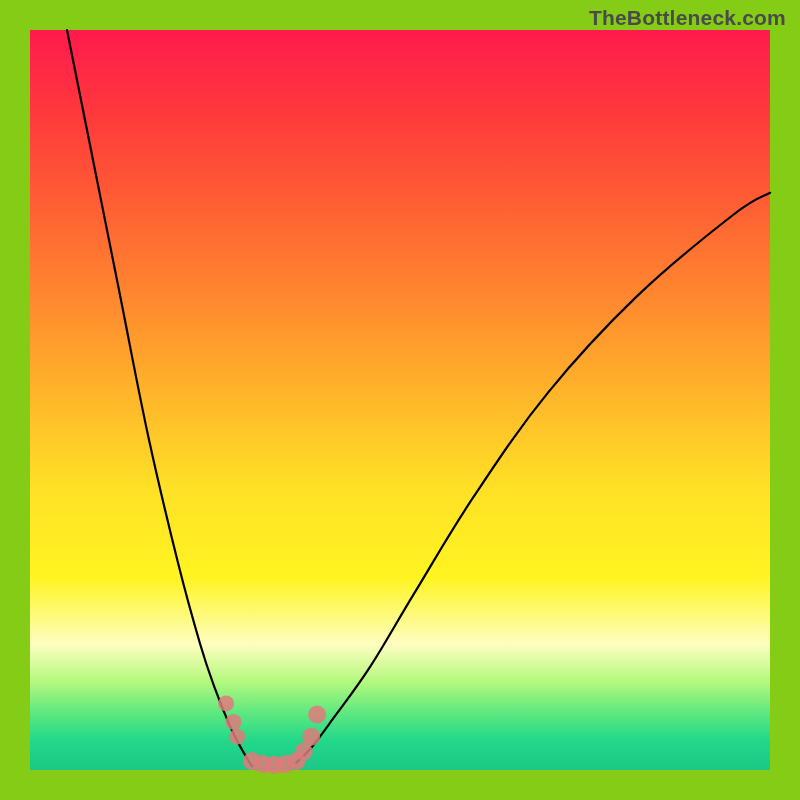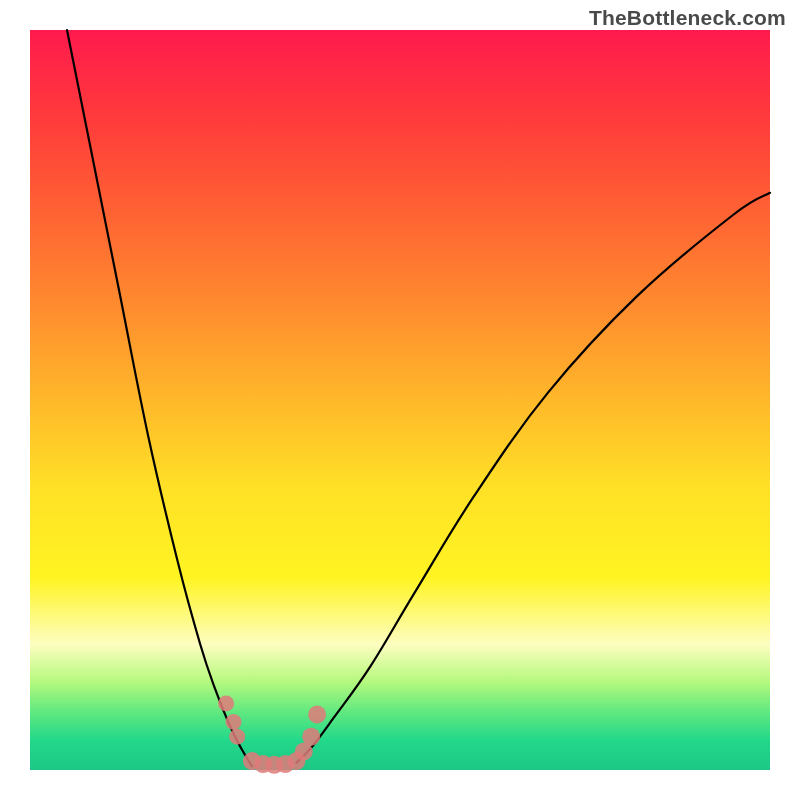--- a/index.html
+++ b/index.html
@@ -1,21 +1,21 @@
 <!DOCTYPE html>
 <html><head>
 <meta charset="utf-8">
 <style>
   * { margin: 0; padding: 0; box-sizing: border-box; }
   html, body { width: 800px; height: 800px; overflow: hidden; background: #000; }
   .frame {
     position: relative;
     width: 800px;
     height: 800px;
-    background: #ffffff;
+    background: #84cc16;
   }
   .plot-area {
     position: absolute;
     left: 30px;
     top: 30px;
     width: 740px;
     height: 740px;
     background: linear-gradient(to bottom,
       #ff1a4d 0%,
       #ff3b3b 12%,

